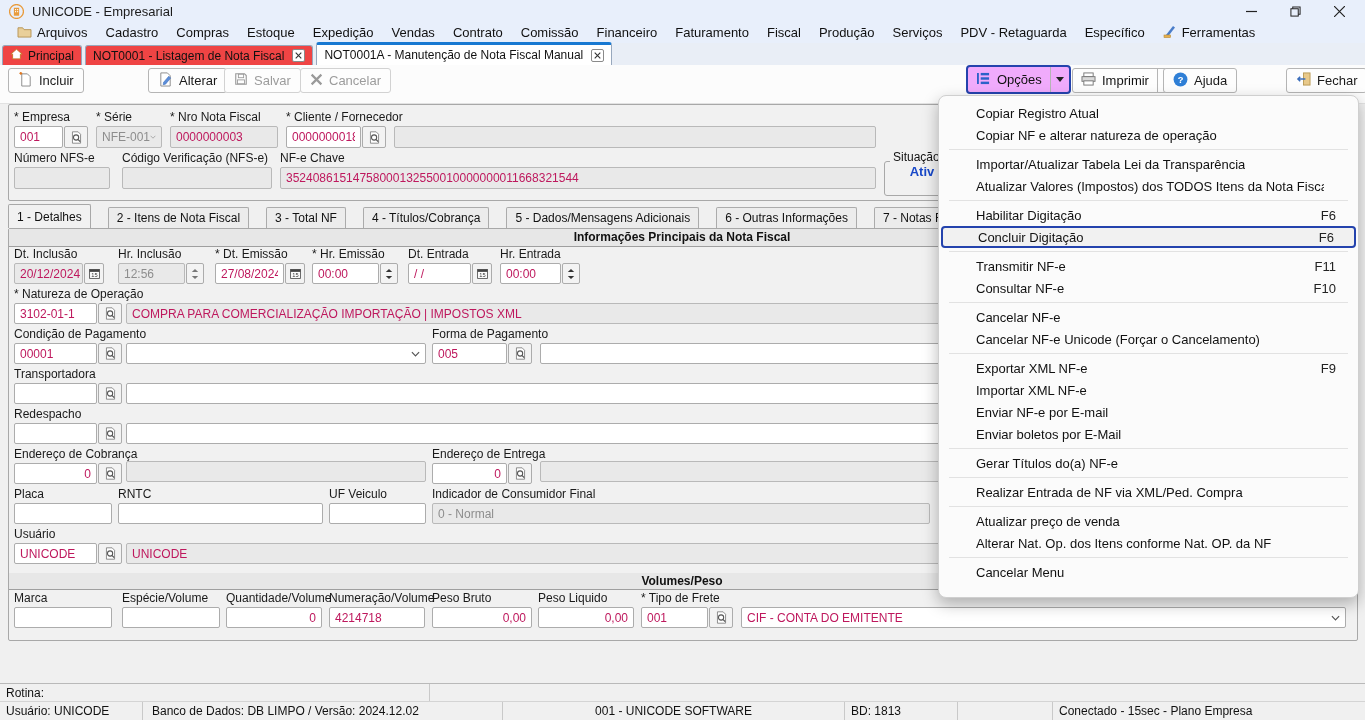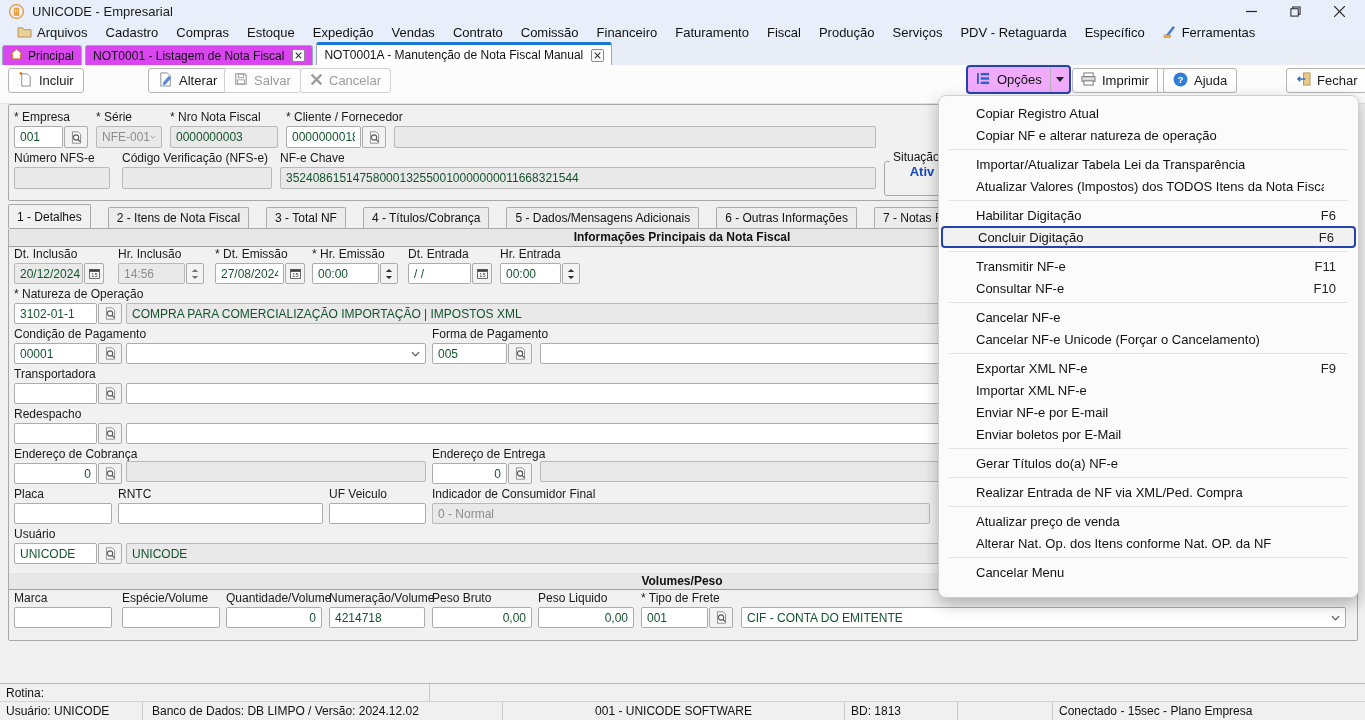--- a/index.html
+++ b/index.html
@@ -14,21 +14,21 @@
   .win-controls{position:absolute;right:4px;top:0;height:22px;display:flex}
   .winbtn{width:44px;height:22px;display:flex;align-items:center;justify-content:center;background:transparent;border:none;padding:0}
 
   .menubar{position:absolute;left:0;top:22px;width:1365px;height:21px;background:#e8effb;
            display:flex;padding-left:8px;box-sizing:border-box}
   .mbitem{padding:0 9px;height:100%;display:flex;align-items:center;gap:5px;font-size:13px;white-space:nowrap}
 
   .tabrow{position:absolute;left:0;top:43px;width:1365px;height:22px;background:#e9eef6;
           display:flex;align-items:flex-end;padding-left:2px;gap:3px;box-sizing:border-box}
   .ptab{height:19px;border:1px solid #98a8bd;border-bottom:none;border-radius:3px 3px 0 0;
-        background:#d946ef;display:flex;align-items:center;gap:5px;padding:0 7px;font-size:12px;white-space:nowrap}
+        background:#ef4444;display:flex;align-items:center;gap:5px;padding:0 7px;font-size:12px;white-space:nowrap}
   .ptab.active{background:#fff;border-top:3px solid #1879d2;height:20px}
   .tab-close{width:13px;height:13px;border:1px solid #8a8a8a;border-radius:2px;background:#fff;
              display:flex;align-items:center;justify-content:center;padding:0;margin-left:3px}
 
   .toolstrip{position:absolute;left:0;top:65px;width:1365px;height:38px;background:#fcfcfc;border-bottom:1px solid #e2e2e2}
   .tbtn{position:absolute;height:25px;border:1px solid #b5b5b5;border-radius:3px;background:#fdfdfd;
         display:flex;align-items:center;gap:6px;padding:0 9px;font-size:13px;color:#1a1a1a;box-sizing:border-box}
   .tbtn.dis{color:#9c9c9c;border-color:#d2d2d2}
   .split-wrap{position:absolute;display:flex;border:2px solid #2443ad;border-radius:4px;background:#f0abfc;box-sizing:border-box}
   .split-main{display:flex;align-items:center;gap:6px;padding:0 8px;font-size:13px;height:25px}
@@ -37,21 +37,21 @@
 
   
   .gpanel{position:absolute;border:1px solid #a8a8a8;border-radius:2px;background:#f1f1f1}
   .secbar{position:absolute;background:#e7e7e7;border-bottom:1px solid #9f9f9f;font-weight:bold;
           text-align:center;font-size:12px;line-height:16px}
   .fld{position:absolute}
   .lbl{font-size:12px;height:14px;white-space:nowrap;color:#1a1a1a;margin-bottom:2px}
   .frow{display:flex;height:22px}
   .frow.h21{height:21px}
   .inp{border:1px solid #acacac;border-radius:2px;background:#fff;font-family:"Liberation Sans",sans-serif;
-       font-size:12px;padding:0 5px;box-sizing:border-box;height:100%;color:#14532d}
+       font-size:12px;padding:0 5px;box-sizing:border-box;height:100%;color:#be185d}
   div.inp{display:flex;align-items:center;overflow:hidden;white-space:nowrap}
   .ro{background:#e9e9e9;border-color:#b9b9b9}
   .dim{color:#8d8d8d}
   .grow{flex:1;min-width:0}
   .num{text-align:right;justify-content:flex-end}
   .ibtn{width:24px;border:1px solid #acacac;background:#f3f3f3;border-radius:2px;margin-left:1px;
         display:flex;align-items:center;justify-content:center;padding:0;box-sizing:border-box}
   .spin{width:18px;border:1px solid #acacac;background:#f3f3f3;border-radius:2px;margin-left:1px;
         display:flex;flex-direction:column;align-items:center;justify-content:center;gap:2px;padding:0;box-sizing:border-box}
   .combo{justify-content:space-between}
@@ -411,21 +411,21 @@
             <rect x="2" y="3" width="12" height="3" fill="#444"></rect>
             <text x="8" y="12.5" font-size="7" text-anchor="middle" fill="#333" font-family="Liberation Sans, sans-serif">15</text>
           </svg>
         </button>
     </div>
   </div>
   <div class="fld" style="left:118px;top:247px;width:86px">
     <div class="lbl">Hr. Inclusão</div>
     <div class="frow h21">
       <div class="inp ro dim grow">
-          <span>14:56</span>
+          <span>12:56</span>
         </div>
       <button class="spin">
           <svg width="8" height="5" viewBox="0 0 10 6">
             <path d="M1 5 L5 1 L9 5 z" fill="#777"></path>
           </svg>
           <svg width="8" height="5" viewBox="0 0 10 6">
             <path d="M1 1 L5 5 L9 1 z" fill="#777"></path>
           </svg>
         </button>
     </div>

